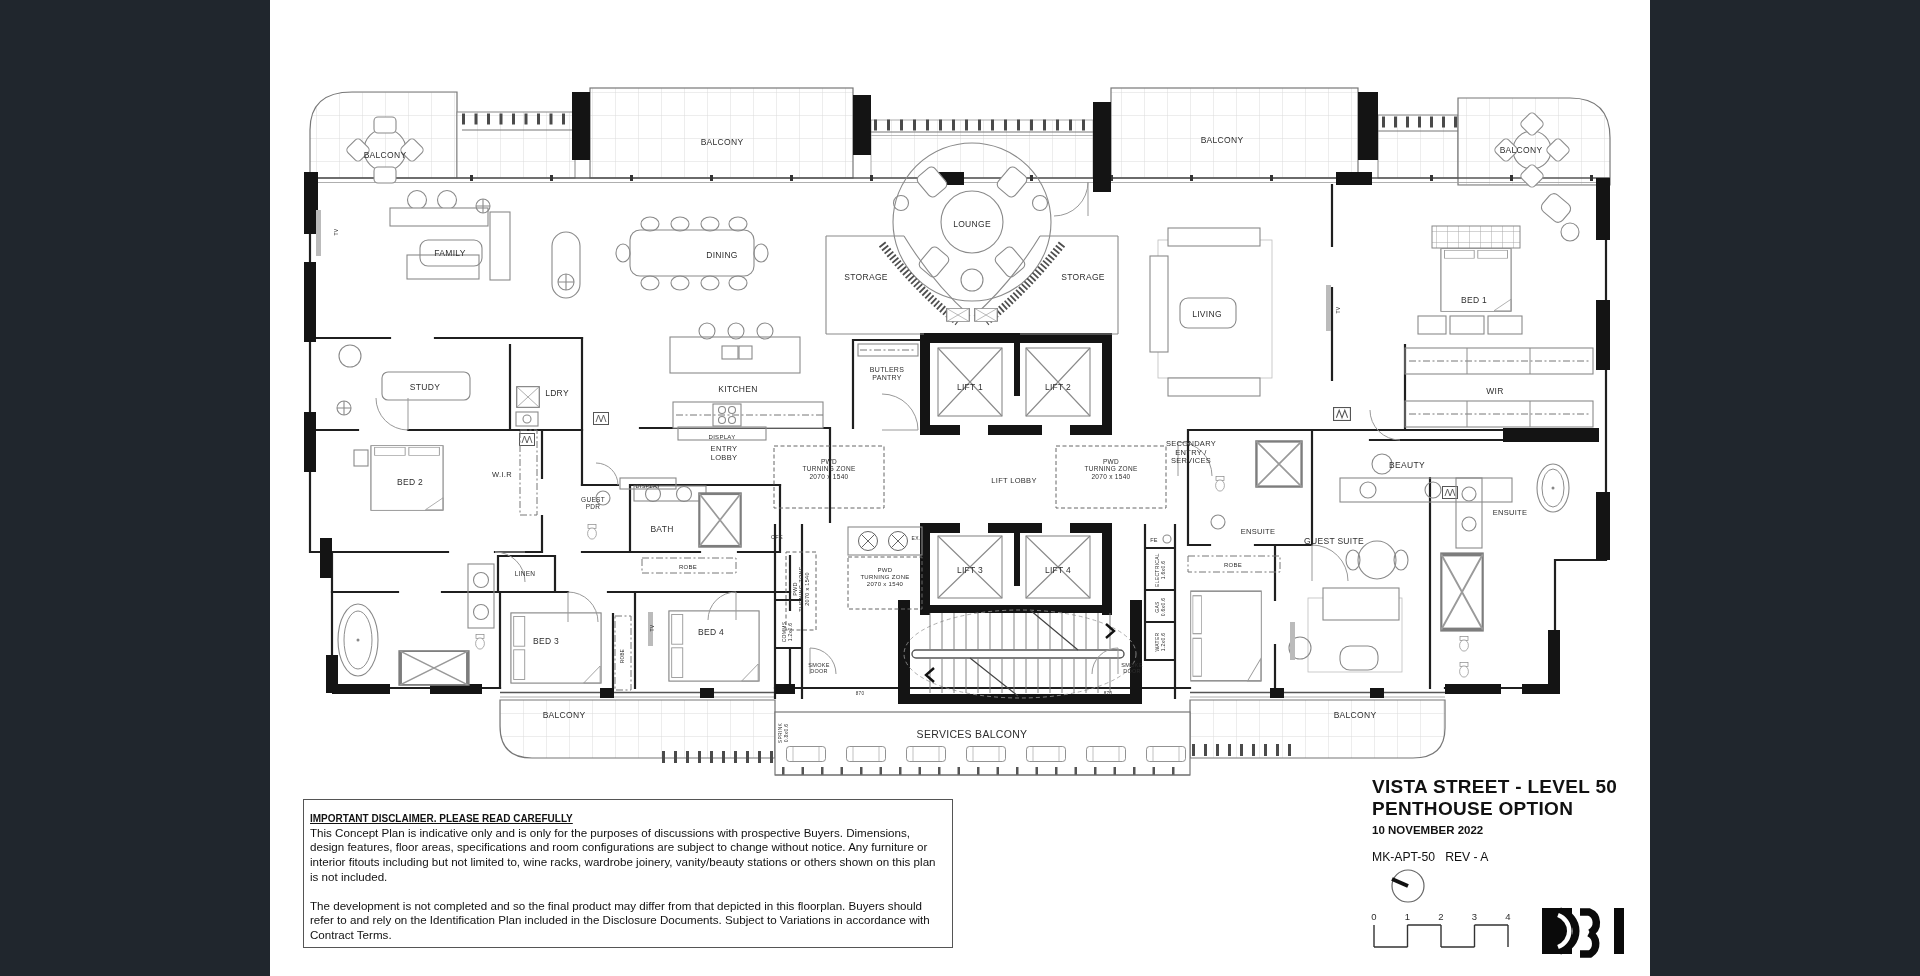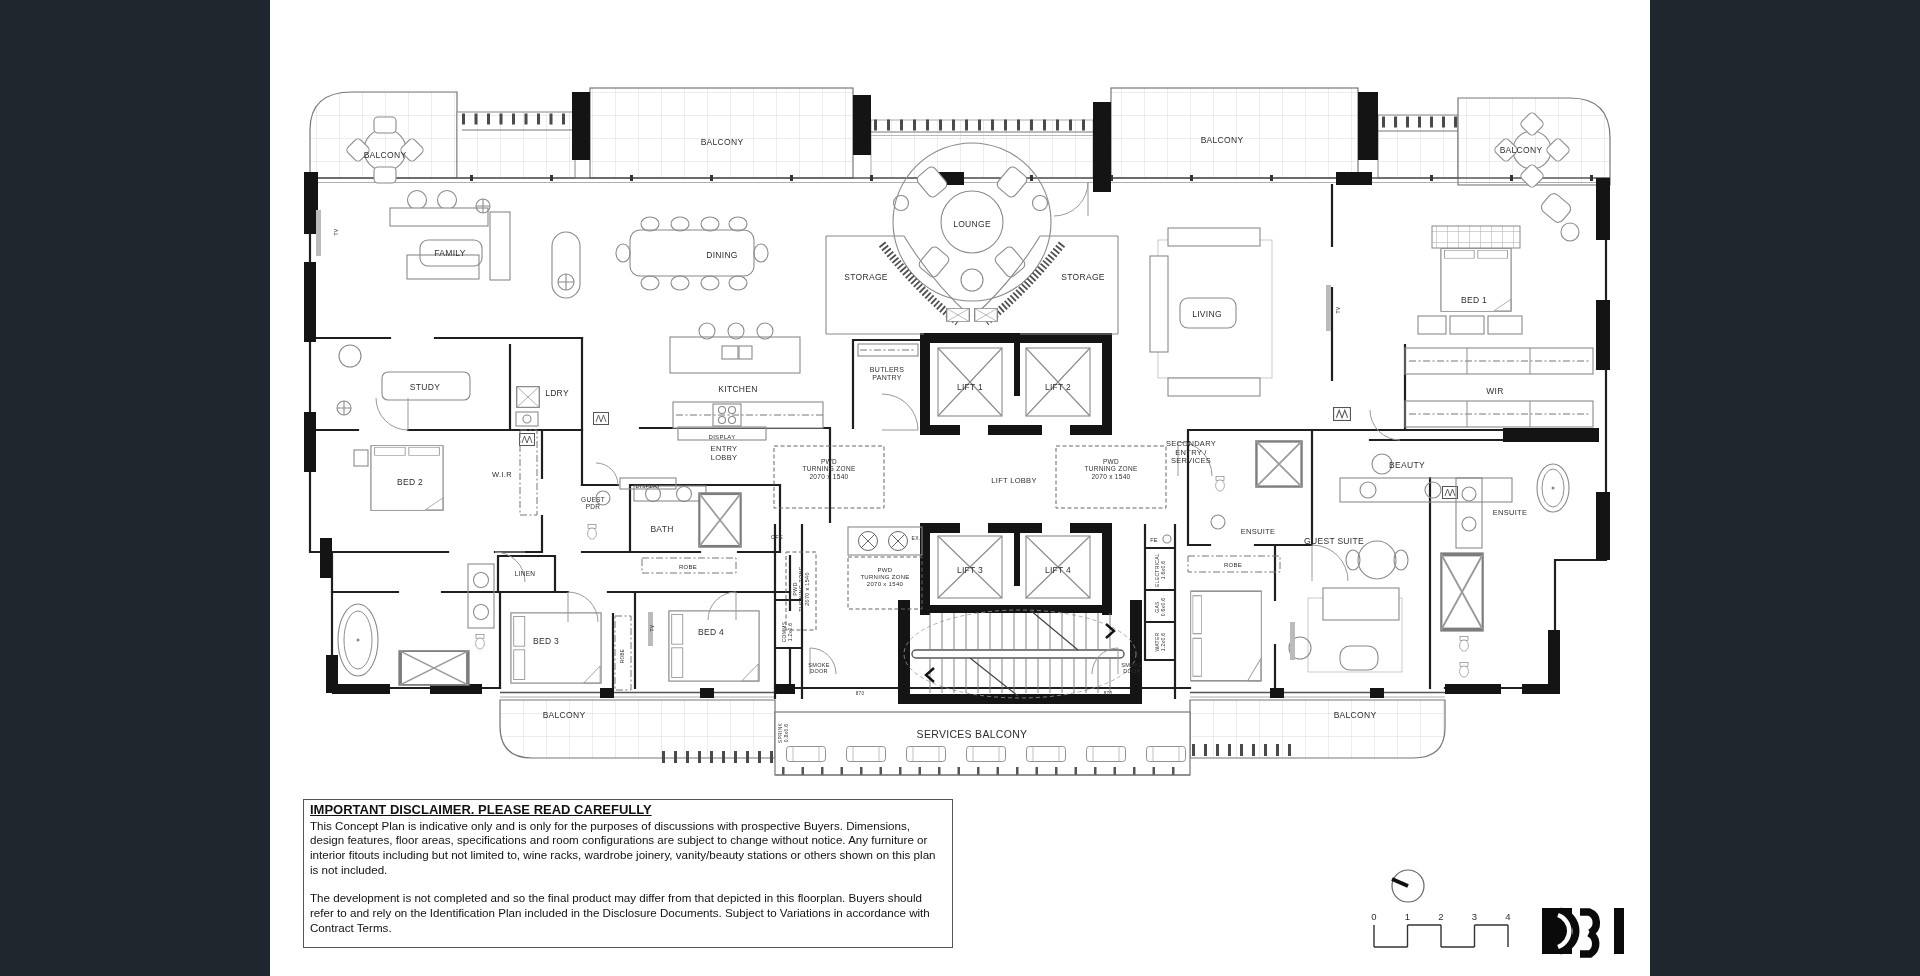--- a/index.html
+++ b/index.html
@@ -12,21 +12,21 @@
   .t{stroke:#8e8e8e;stroke-width:1;fill:none;}
   .t2{stroke:#bdbdbd;stroke-width:.8;fill:none;}
   .f{stroke:#8a8a8a;stroke-width:1.1;fill:#ffffff;}
   .fn{stroke:#8a8a8a;stroke-width:1.1;fill:none;}
   .dd{stroke:#777;stroke-width:1;fill:none;stroke-dasharray:7 2.5 2 2.5;}
   .dash{stroke:#666;stroke-width:1;fill:none;stroke-dasharray:4 2.5;}
   .blk{fill:#141414;stroke:none;}
   .overlay{position:absolute;box-sizing:border-box;color:#111;}
   .disclaimer{left:33px;top:799px;width:650px;height:149px;border:1px solid #555;
               padding:2px 6px;font-size:11.6px;line-height:1.27;}
-  .disc-title{font-weight:700;font-size:13px;text-decoration:underline;}
+  .disc-title{font-weight:700;font-size:10px;text-decoration:underline;margin-top:11px;}
   .disc-gap{height:14px;}
   .stats{left:722px;top:811px;width:170px;height:127px;border:1px solid #555;
          padding:1px 5px;font-size:13.2px;line-height:17.8px;white-space:pre-line;}
   .titleblock{left:1102px;top:776px;width:260px;}
   .tb1{font-weight:700;font-size:19px;letter-spacing:.3px;line-height:1.15;}
   .tb-date{font-weight:700;font-size:11.5px;margin-top:4px;}
   .tb-ref{font-size:12.2px;margin-top:14px;white-space:pre;}
 </style>
 </head>
 <body>
@@ -555,15 +555,21 @@
     </svg>
 
     <div class="overlay disclaimer">
       <div class="disc-title">IMPORTANT DISCLAIMER. PLEASE READ CAREFULLY</div>
       <div class="disc-p">This Concept Plan is indicative only and is only for the purposes of discussions with prospective Buyers. Dimensions, design features, floor areas, specifications and room configurations are subject to change without notice. Any furniture or interior fitouts including but not limited to, wine racks, wardrobe joinery, vanity/beauty stations or others shown on this plan is not included.</div>
       <div class="disc-gap"></div>
       <div class="disc-p">The development is not completed and so the final product may differ from that depicted in this floorplan. Buyers should refer to and rely on the Identification Plan included in the Disclosure Documents. Subject to Variations in accordance with Contract Terms.</div>
     </div>
 
 
+    <div class="overlay titleblock">
+      <div class="tb1">VISTA STREET - LEVEL 50</div>
+      <div class="tb1">PENTHOUSE OPTION</div>
+      <div class="tb-date">10 NOVEMBER 2022</div>
+      <div class="tb-ref">MK-APT-50   REV - A</div>
+    </div>
 
   </div>
 </div>
 
 </body></html>

